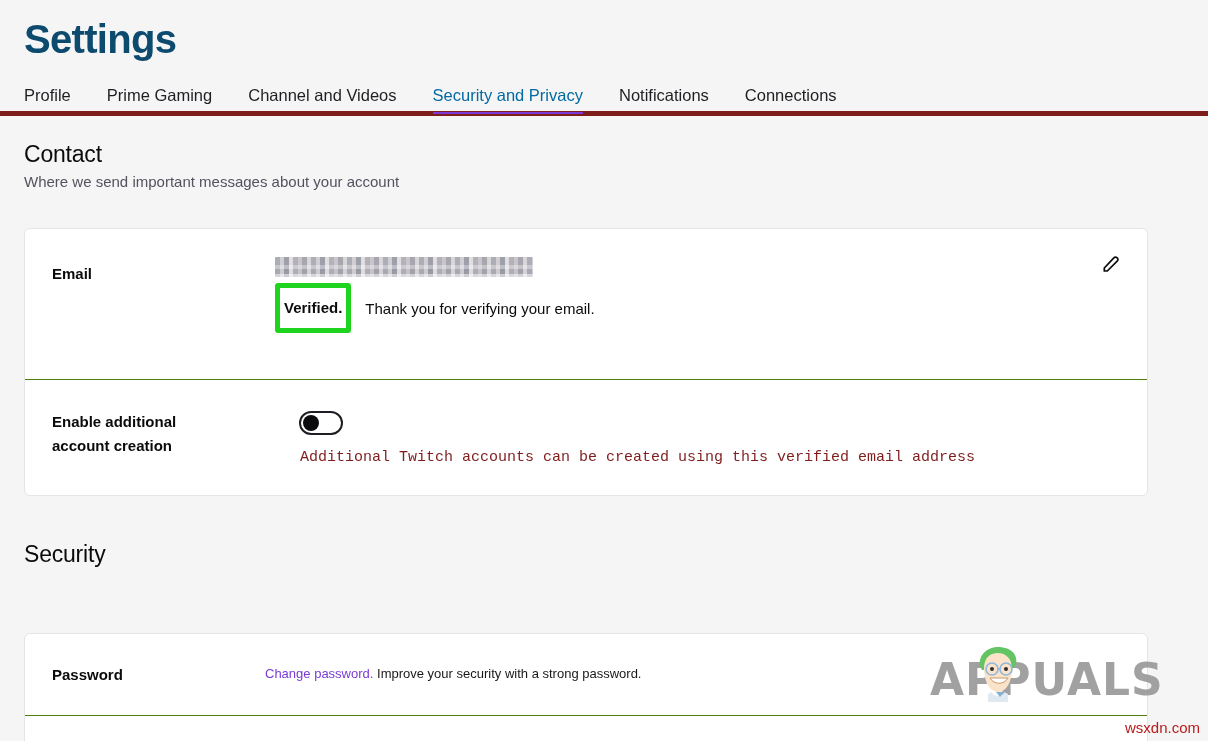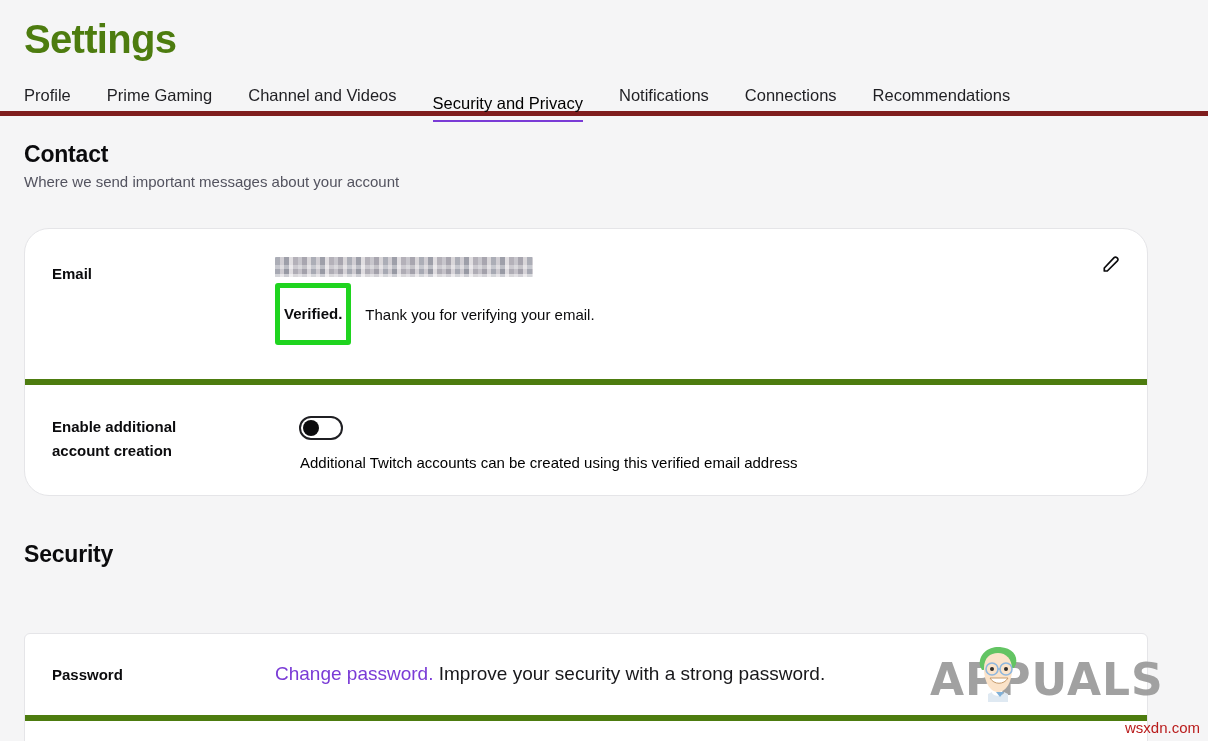--- a/index.html
+++ b/index.html
@@ -25,21 +25,21 @@
 
   
   .page-title {
     position: absolute;
     left: 24px;
     top: 15px;
     font-size: 40px;
     font-weight: bold;
     letter-spacing: -0.7px;
     line-height: 48px;
-    color: #4d7c0f;
+    color: #0c4a6e;
   }
 
   
   .tabbar {
     position: absolute;
     left: 0;
     top: 84px;
     width: 1208px;
     height: 32px;
     border-bottom: 5px solid #7f1d1d;
@@ -58,41 +58,40 @@
     font-size: 16.5px;
     line-height: 22px;
     color: #1f1f23;
     padding: 0 0 8px 0;
     margin-right: 36px;
     white-space: nowrap;
     cursor: pointer;
   }
   .tab:last-child { margin-right: 0; }
   .tab.active {
-    color: #000000;
-    margin-top: 8px;
+    color: #0369a1;
   }
   .tab.active::after {
     content: "";
     position: absolute;
     left: 0;
     right: 0;
     bottom: 0;
     height: 2px;
     background: #7a3bd6;
   }
 
   
   .section-head {
     position: absolute;
     left: 24px;
   }
   .section-title {
     font-size: 23px;
-    font-weight: bold;
+    font-weight: normal;
     line-height: 28px;
     color: #0b0b0d;
     letter-spacing: -0.2px;
   }
   .section-sub {
     margin-top: 4px;
     font-size: 15px;
     line-height: 20px;
     color: #53535f;
   }
@@ -105,21 +104,21 @@
     background: #ffffff;
     border: 1px solid #e5e5e8;
     border-radius: 6px;
     box-sizing: border-box;
   }
   .card-row {
     position: relative;
     box-sizing: border-box;
   }
   .card-row + .card-row {
-    border-top: 6px solid #4d7c0f;
+    border-top: 1px solid #4d7c0f;
   }
   .row-label {
     position: absolute;
     left: 27px;
     font-size: 15px;
     font-weight: bold;
     line-height: 24px;
     color: #0b0b0d;
   }
 
@@ -170,21 +169,21 @@
     top: 27px;
     font-size: 15px;
     line-height: 20px;
     color: #0b0b0d;
     white-space: nowrap;
   }
   .verified-badge {
     display: inline-block;
     font-weight: bold;
     color: #0b0b0d;
-    padding: 16px 4px;
+    padding: 10px 4px;
     border: 5px solid #1fd41f;
     border-radius: 3px;
     background: #ffffff;
     position: relative;
     top: -1px;
     margin-right: -2px;
   }
   .verify-rest { margin-left: 16px; }
 
   .email-linked {
@@ -238,31 +237,32 @@
     height: 16px;
     border-radius: 50%;
     background: #0b0b0d;
   }
   .toggle-desc {
     position: absolute;
     left: 275px;
     top: 68px;
     font-size: 15px;
     line-height: 20px;
-    color: #000000;
+    color: #7f1d1d;
+    font-family: Liberation Mono, monospace;
   }
 
   
   #row-password { height: 81px; }
   #row-password .row-label { top: 29px; text-align: right; }
   .password-text {
     position: absolute;
-    left: 250px;
+    left: 240px;
     top: 29px;
-    font-size: 19px;
+    font-size: 13px;
     line-height: 22px;
     color: #18181b;
     white-space: nowrap;
   }
   .link {
     color: #7a3bd6;
     cursor: pointer;
   }
   #row-stub { height: 34px; }
 
@@ -311,30 +311,29 @@
   <div class="page-title">Settings</div>
 
   <div class="tabbar">
     <div class="tabs-inner">
       <div class="tab">Profile</div>
       <div class="tab">Prime Gaming</div>
       <div class="tab">Channel and Videos</div>
       <div class="tab active">Security and Privacy</div>
       <div class="tab">Notifications</div>
       <div class="tab">Connections</div>
-      <div class="tab">Recommendations</div>
     </div>
   </div>
 
   <div class="section-head" style="top:140px;">
     <div class="section-title">Contact</div>
     <div class="section-sub">Where we send important messages about your account</div>
   </div>
 
-  <div class="card" style="top:228px;border-radius:25px;">
+  <div class="card" style="top:228px;">
 
     <div class="card-row" id="row-email">
       <div class="row-label">Email</div>
 
       <div class="email-value-wrap">
         <div class="email-blur"></div>
 
         <div class="verify-line">
           <span class="verified-badge">Verified.</span><span class="verify-rest">Thank you for verifying your email.</span>
         </div>

